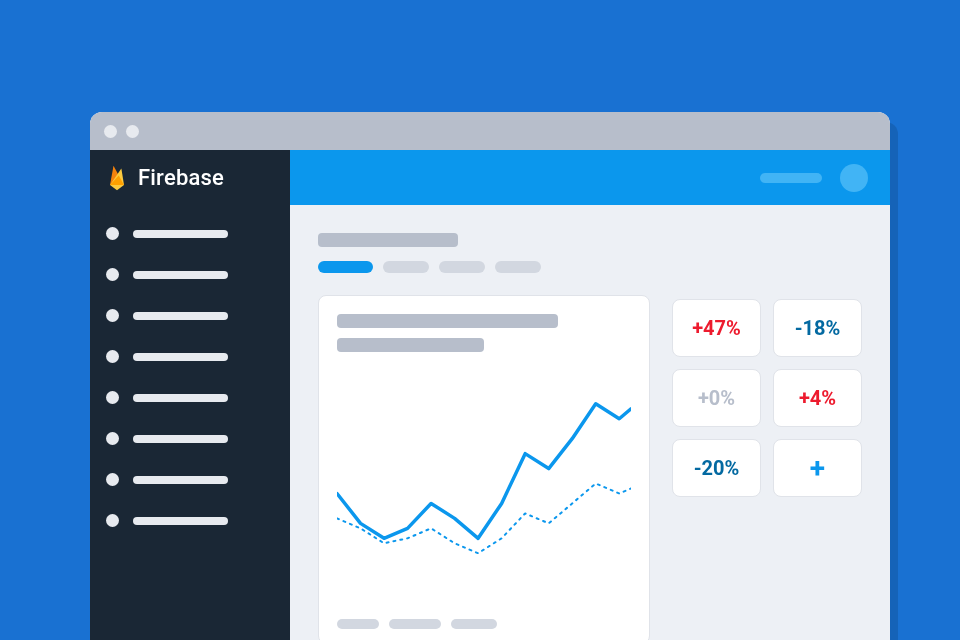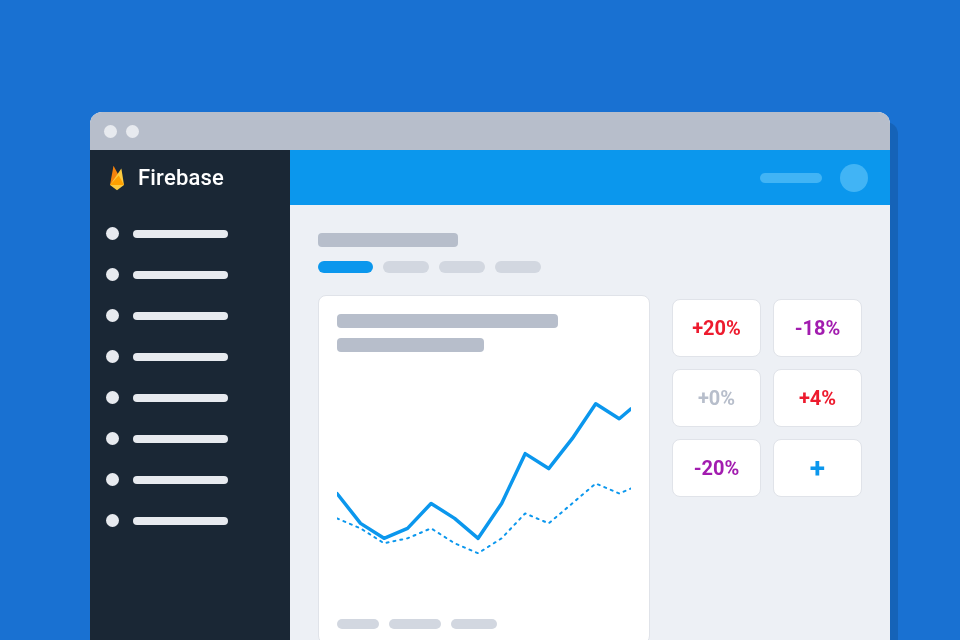--- a/index.html
+++ b/index.html
@@ -189,21 +189,21 @@
     border: 1px solid #e0e3e9;
     border-radius: 8px;
     height: 58px;
     display: flex;
     align-items: center;
     justify-content: center;
     font-weight: 700;
     font-size: 20px;
   }
   .stat.red   { color: #ed1b2e; }
-  .stat.green { color: #a21caf; }
+  .stat.green { color: #0369a1; }
   .stat.gray  { color: #b7becb; }
   .stat.plus  { color: #0b97ed; font-size: 28px; font-weight: 700; }
 </style>
 </head>
 <body>
 
 <div class="window">
   <div class="titlebar">
     <div class="dot"></div>
     <div class="dot"></div>
@@ -287,21 +287,21 @@
             </div>
             <div class="legend">
               <div class="lg"></div>
               <div class="lg"></div>
               <div class="lg"></div>
             </div>
           </div>
         </div>
 
         <div class="stats" id="stats">
-            <div class="stat red">+20%</div>
+            <div class="stat red">+47%</div>
             <div class="stat green">-18%</div>
             <div class="stat gray">+0%</div>
             <div class="stat red">+4%</div>
             <div class="stat green">-20%</div>
             <div class="stat plus">+</div>
           </div>
       </div>
     </section>
   </div>
 </div>

